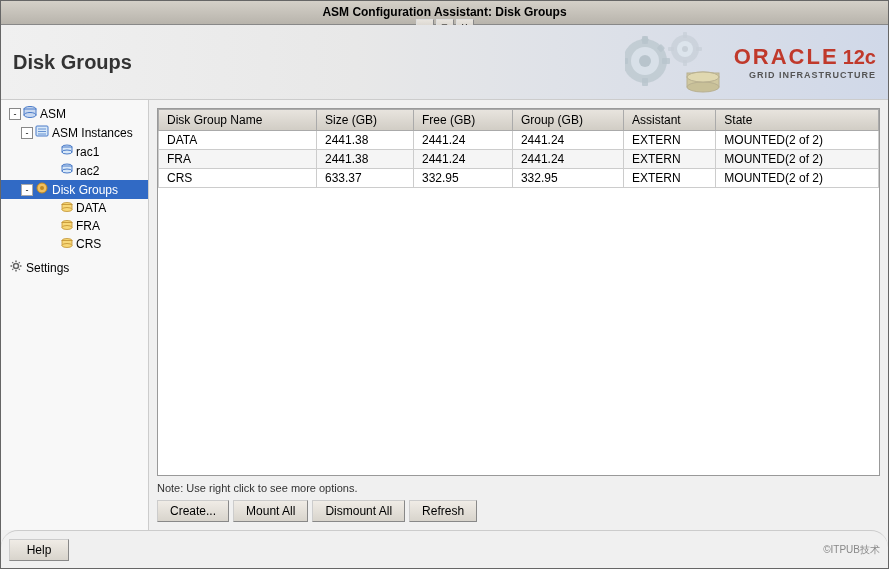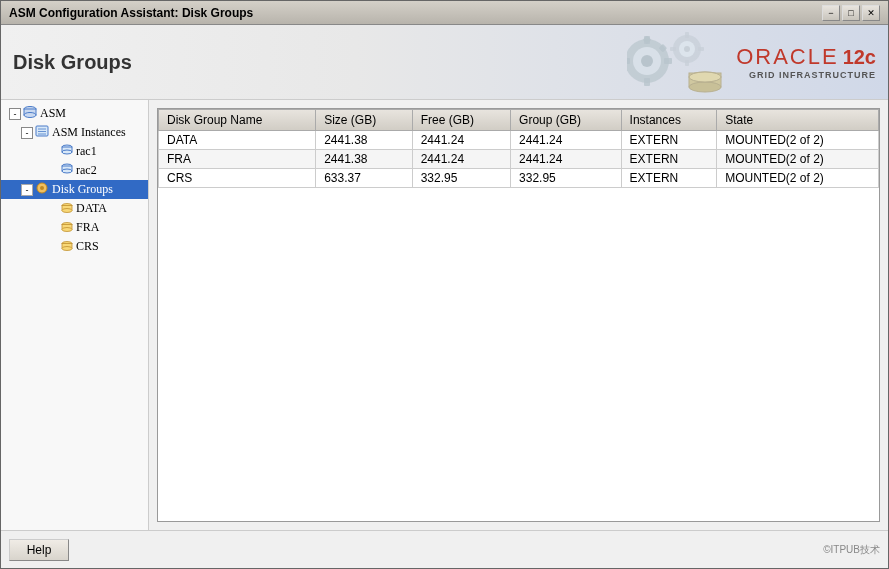--- a/index.html
+++ b/index.html
@@ -22,20 +22,21 @@
     }
 
     .title-bar {
       background: linear-gradient(to bottom, #d4d0c8, #b8b4ac);
       padding: 4px 8px;
       display: flex;
       align-items: center;
       justify-content: space-between;
       border-bottom: 1px solid #888;
       height: 24px;
+      flex-direction: column;
     }
 
     .title-bar-text {
       font-size: 12px;
       font-weight: bold;
       color: #000;
     }
 
     .title-bar-buttons {
       display: flex;
@@ -105,21 +106,20 @@
     .tree-item.selected .tree-label {
       color: white;
     }
 
     .tree-indent-1 { padding-left: 8px; }
     .tree-indent-2 { padding-left: 20px; }
     .tree-indent-3 { padding-left: 46px; }
 
     .tree-label {
       font-size: 12px;
-      font-family: Liberation Serif, serif;
     }
 
     
     .expand-icon {
       width: 12px;
       height: 12px;
       display: inline-flex;
       align-items: center;
       justify-content: center;
       border: 1px solid #888;
@@ -206,20 +206,21 @@
 
     
     .footer {
       background: #f0f0f0;
       border-top: 1px solid #ccc;
       padding: 16px 8px;
       display: flex;
       align-items: center;
       justify-content: space-between;
       height: 38px;
+      border-radius: 17px;
     }
 
     .logo-container {
       display: flex;
       align-items: center;
       gap: 4px;
     }
 
     .oracle-logo-text {
       display: flex;
@@ -278,21 +279,21 @@
           <rect x="11" y="-2" width="6" height="4" rx="1" fill="#c8d0d8" opacity="0.8"></rect>
         </g>
 
         <ellipse cx="78" cy="46" rx="16" ry="5" fill="#d0c8a0" stroke="#b8b090" stroke-width="1"></ellipse>
         <rect x="62" y="42" width="32" height="14" fill="#d0c8a0" stroke="#b8b090" stroke-width="1"></rect>
         <ellipse cx="78" cy="56" rx="16" ry="5" fill="#c8c098" stroke="#b8b090" stroke-width="1"></ellipse>
         <ellipse cx="78" cy="46" rx="16" ry="5" fill="#e0d8b0" stroke="#b8b090" stroke-width="1"></ellipse>
       </svg>
       <div class="oracle-logo-text">
         <div style="display:flex; align-items:baseline; gap:4px;">
-          <span style="color:#c0392b; font-size:22px; font-weight:normal; letter-spacing:2px;">ORACLE</span>
+          <span style="color:#c0392b; font-size:22px; font-weight:bold; letter-spacing:2px;">ORACLE</span>
           <span style="color:#c0392b; font-size:20px; font-weight:bold; ">12c</span>
         </div>
         <span style="color:#555; font-size:9px; letter-spacing:1px; font-weight:bold;">GRID INFRASTRUCTURE</span>
       </div>
     </div>
   </div>
 
   <div class="main-content">
 
     <div class="sidebar">
@@ -381,33 +382,51 @@
         <span style="margin-right:3px; margin-left:14px;">
           <svg width="12" height="10" viewBox="0 0 12 10">
               <ellipse cx="6" cy="2.5" rx="5" ry="2" fill="#f8d878" stroke="#c09030" stroke-width="0.8"></ellipse>
               <rect x="1" y="2.5" width="10" height="5" fill="#f8d878" stroke="#c09030" stroke-width="0.8"></rect>
               <ellipse cx="6" cy="7.5" rx="5" ry="2" fill="#f8d878" stroke="#c09030" stroke-width="0.8"></ellipse>
             </svg>
         </span>
         <span class="tree-label">CRS</span>
       </div>
 
+      <div style="margin-top: 4px;">
+        <div class="tree-item tree-indent-1">
+          <span style="margin-right:3px;">
+            <svg width="14" height="14" viewBox="0 0 14 14">
+                <circle cx="7" cy="7" r="2.5" fill="none" stroke="#666" stroke-width="1.5"></circle>
+                <path d="M7 1.5 L7 3" stroke="#666" stroke-width="1.5"></path>
+                <path d="M7 11 L7 12.5" stroke="#666" stroke-width="1.5"></path>
+                <path d="M1.5 7 L3 7" stroke="#666" stroke-width="1.5"></path>
+                <path d="M11 7 L12.5 7" stroke="#666" stroke-width="1.5"></path>
+                <path d="M3.2 3.2 L4.2 4.2" stroke="#666" stroke-width="1.2"></path>
+                <path d="M9.8 9.8 L10.8 10.8" stroke="#666" stroke-width="1.2"></path>
+                <path d="M10.8 3.2 L9.8 4.2" stroke="#666" stroke-width="1.2"></path>
+                <path d="M4.2 9.8 L3.2 10.8" stroke="#666" stroke-width="1.2"></path>
+              </svg>
+          </span>
+          <span class="tree-label">Settings</span>
+        </div>
+      </div>
     </div>
 
     <div class="right-panel">
 
       <div class="table-container">
         <table>
           <thead>
             <tr>
               <th>Disk Group Name</th>
               <th>Size (GB)</th>
               <th>Free (GB)</th>
               <th>Group (GB)</th>
-              <th>Instances</th>
+              <th>Assistant</th>
               <th>State</th>
             </tr>
           </thead>
           <tbody id="table-body">
           <tr>
                 <td>DATA</td>
                 <td>2441.38</td>
                 <td>2441.24</td>
                 <td>2441.24</td>
                 <td>EXTERN</td>
@@ -426,20 +445,29 @@
                 <td>633.37</td>
                 <td>332.95</td>
                 <td>332.95</td>
                 <td>EXTERN</td>
                 <td>MOUNTED(2 of 2)</td>
               </tr>
             </tbody>
         </table>
       </div>
 
+      <div class="bottom-area">
+        <div class="note-text">Note: Use right click to see more options.</div>
+        <div class="button-row">
+          <button class="btn">Create...</button>
+          <button class="btn">Mount All</button>
+          <button class="btn">Dismount All</button>
+          <button class="btn">Refresh</button>
+        </div>
+      </div>
     </div>
   </div>
 
   <div class="footer">
     <button class="btn" style="min-width:60px;">Help</button>
     <span style="font-size:10px; color:#888;">©ITPUB技术</span>
   </div>
 </div>
 
 </body></html>

